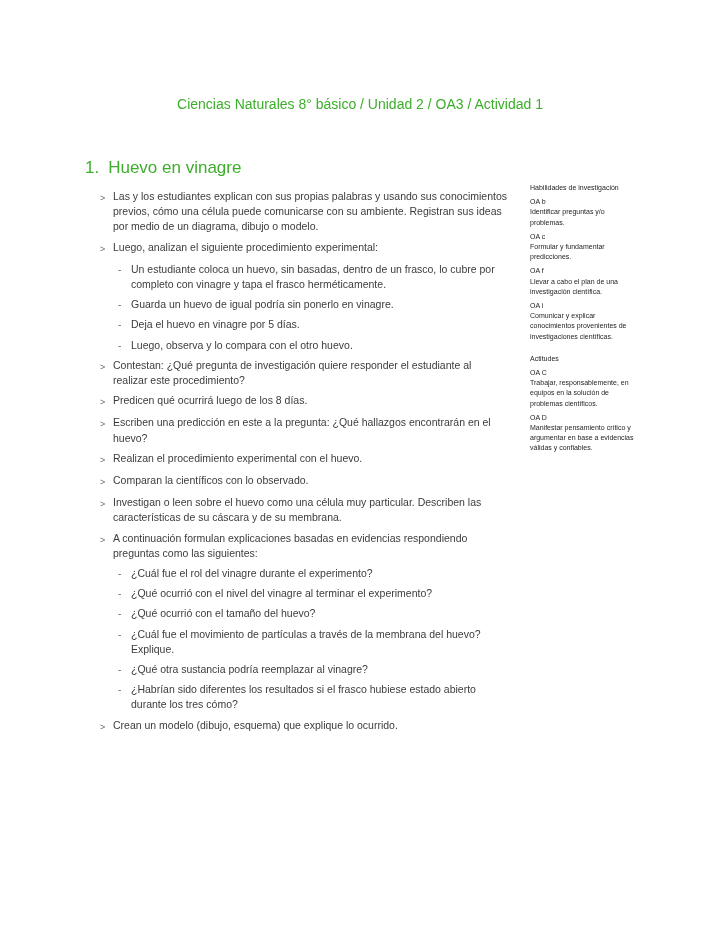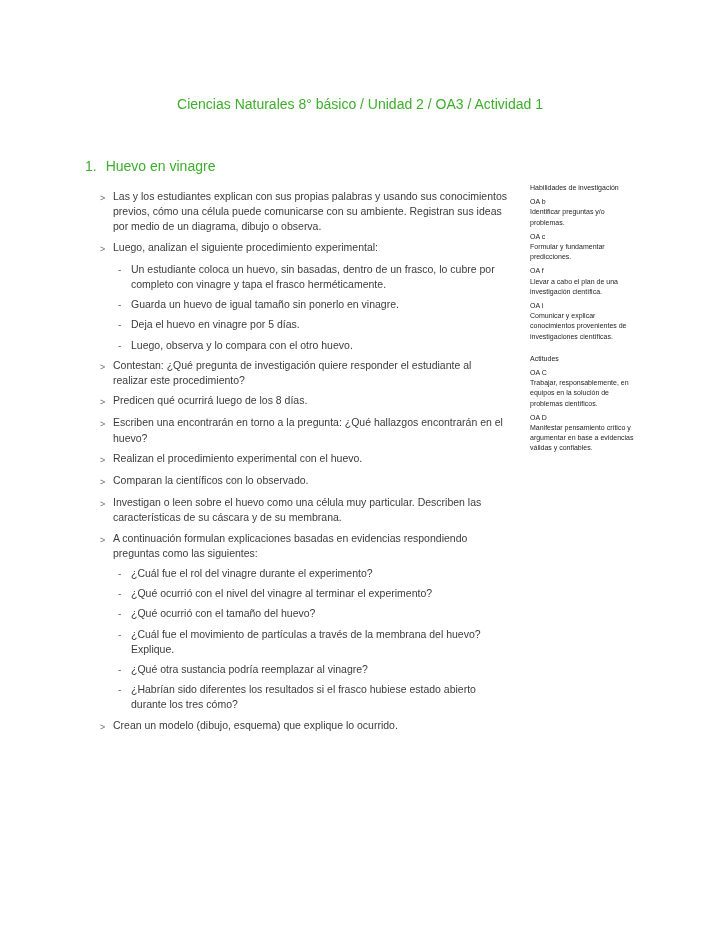--- a/index.html
+++ b/index.html
@@ -12,21 +12,21 @@
     .page{
       position:relative;width:720px;height:932px;background:#ffffff;
       font-family:"Liberation Sans",sans-serif;color:var(--body-text);
       overflow:hidden;margin:16px auto;
     }
     .doc-title{
       position:absolute;top:80px;left:0;width:100%;text-align:center;
       font-size:14px;color:var(--green);
     }
     .section-heading{
-      position:absolute;top:142px;left:85px;font-size:14px;color:var(--green);
+      position:absolute;top:142px;left:85px;font-size:17px;color:var(--green);
     }
     .sec-num{margin-right:9px;}
     .content{
       position:absolute;top:173px;left:100px;width:408px;
       font-size:10.5px;line-height:15.2px;
     }
     .li{display:flex;margin-bottom:5px;}
     .mk{flex:0 0 13px;color:var(--marker);font-size:9px;padding-top:2px;}
     .tx{flex:1;}
     .sublist{margin-left:18px;margin-bottom:2px;}
@@ -49,35 +49,35 @@
   <div class="doc-title">Ciencias Naturales 8° básico / Unidad 2 / OA3 / Actividad 1</div>
 
   <div class="section-heading">
     <span class="sec-num">1.</span><span>Huevo en vinagre</span>
   </div>
 
   <div class="content">
 
     <div class="li l1">
       <span class="mk">&gt;</span>
-      <span class="tx">Las y los estudiantes explican con sus propias palabras y usando sus conocimientos previos, cómo una célula puede comunicarse con su ambiente. Registran sus ideas por medio de un diagrama, dibujo o observa.</span>
+      <span class="tx">Las y los estudiantes explican con sus propias palabras y usando sus conocimientos previos, cómo una célula puede comunicarse con su ambiente. Registran sus ideas por medio de un diagrama, dibujo o modelo.</span>
     </div>
 
     <div class="li l1">
       <span class="mk">&gt;</span>
       <span class="tx">Luego, analizan el siguiente procedimiento experimental:</span>
     </div>
     <div class="sublist">
       <div class="li l2">
         <span class="mk">-</span>
         <span class="tx">Un estudiante coloca un huevo, sin basadas, dentro de un frasco, lo cubre por completo con vinagre y tapa el frasco herméticamente.</span>
       </div>
       <div class="li l2">
         <span class="mk">-</span>
-        <span class="tx">Guarda un huevo de igual tamaño sin ponerlo en vinagre.</span>
+        <span class="tx">Guarda un huevo de igual podría sin ponerlo en vinagre.</span>
       </div>
       <div class="li l2">
         <span class="mk">-</span>
         <span class="tx">Deja el huevo en vinagre por 5 días.</span>
       </div>
       <div class="li l2">
         <span class="mk">-</span>
         <span class="tx">Luego, observa y lo compara con el otro huevo.</span>
       </div>
     </div>
@@ -87,21 +87,21 @@
       <span class="tx">Contestan: ¿Qué pregunta de investigación quiere responder el estudiante al realizar este procedimiento?</span>
     </div>
 
     <div class="li l1">
       <span class="mk">&gt;</span>
       <span class="tx">Predicen qué ocurrirá luego de los 8 días.</span>
     </div>
 
     <div class="li l1">
       <span class="mk">&gt;</span>
-      <span class="tx">Escriben una encontrarán en torno a la pregunta: ¿Qué hallazgos encontrarán en el huevo?</span>
+      <span class="tx">Escriben una predicción en este a la pregunta: ¿Qué hallazgos encontrarán en el huevo?</span>
     </div>
 
     <div class="li l1">
       <span class="mk">&gt;</span>
       <span class="tx">Realizan el procedimiento experimental con el huevo.</span>
     </div>
 
     <div class="li l1">
       <span class="mk">&gt;</span>
       <span class="tx">Comparan la científicos con lo observado.</span>

